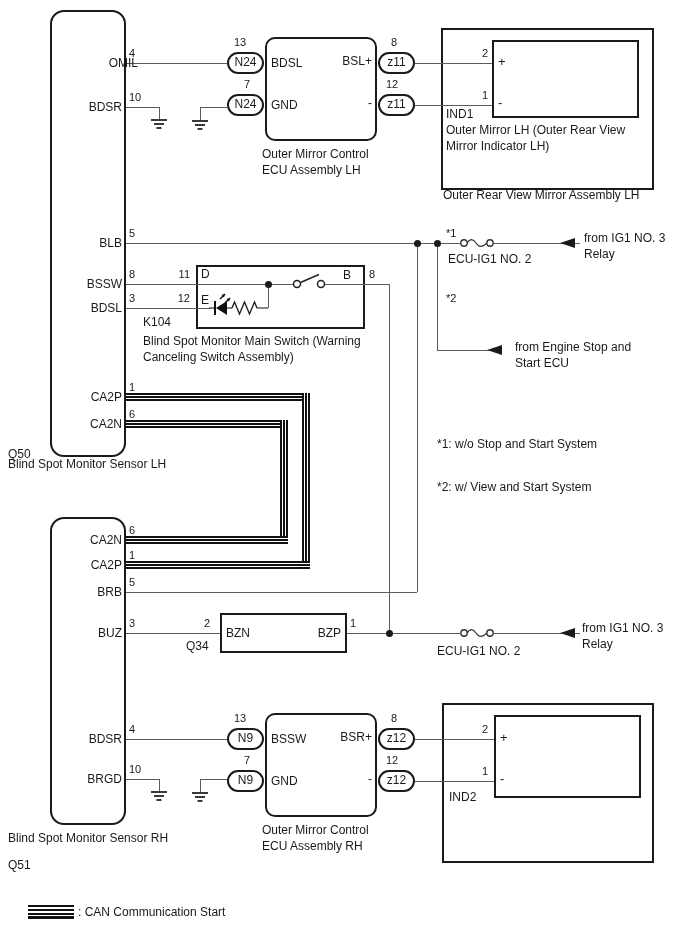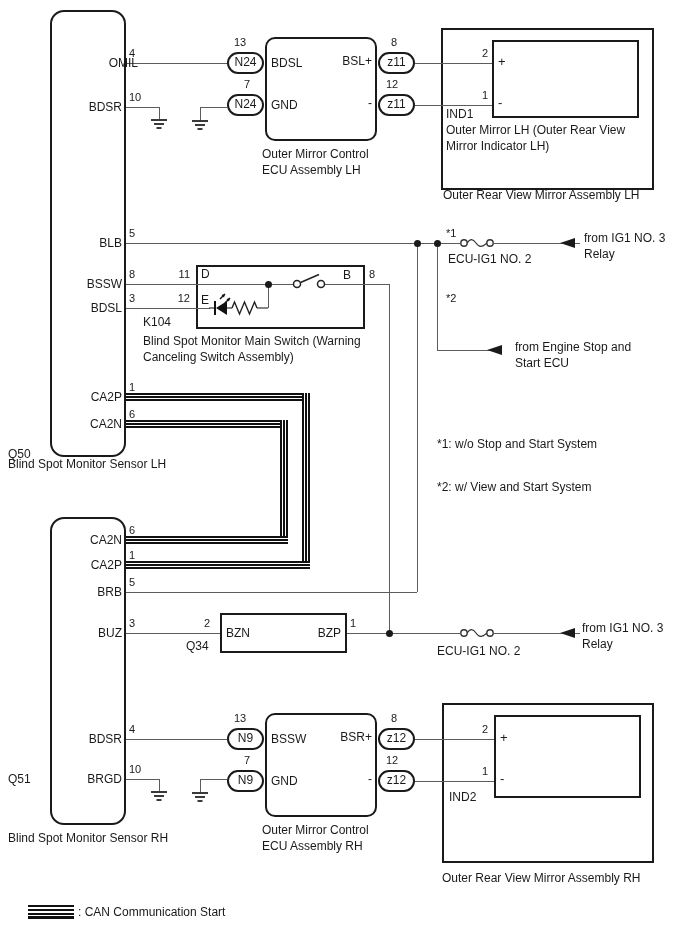--- a/index.html
+++ b/index.html
@@ -180,21 +180,21 @@
   <div class="lbl r" style="left:56px;top:558px;width:66px">CA2P</div>
   <div class="num" style="left:129px;top:549px">1</div>
   <div class="lbl r" style="left:56px;top:585px;width:66px">BRB</div>
   <div class="num" style="left:129px;top:576px">5</div>
   <div class="lbl r" style="left:56px;top:626px;width:66px">BUZ</div>
   <div class="num" style="left:129px;top:617px">3</div>
   <div class="lbl r" style="left:56px;top:732px;width:66px">BDSR</div>
   <div class="num" style="left:129px;top:723px">4</div>
   <div class="lbl r" style="left:56px;top:772px;width:66px">BRGD</div>
   <div class="num" style="left:129px;top:763px">10</div>
-  <div class="lbl" style="left:8px;top:772px">Q51</div>
+  <div class="lbl" style="left:8px;top:858px">Q51</div>
   <div class="lbl" style="left:8px;top:831px">Blind Spot Monitor Sensor RH</div>
 
   <div class="num" style="left:234px;top:36px">13</div>
   <div class="num" style="left:244px;top:78px">7</div>
   <div class="num" style="left:391px;top:36px">8</div>
   <div class="num" style="left:386px;top:78px">12</div>
   <div class="lbl" style="left:271px;top:56px">BDSL</div>
   <div class="lbl r" style="left:320px;top:54px;width:52px">BSL+</div>
   <div class="lbl" style="left:271px;top:98px">GND</div>
   <div class="lbl r" style="left:320px;top:96px;width:52px">-</div>
@@ -249,18 +249,17 @@
   <div class="lbl" style="left:271px;top:774px">GND</div>
   <div class="lbl r" style="left:320px;top:772px;width:52px">-</div>
   <div class="lbl pre" style="left:262px;top:822px">Outer Mirror Control
 ECU Assembly RH</div>
 
   <div class="num r" style="left:468px;top:723px;width:20px">2</div>
   <div class="num r" style="left:468px;top:765px;width:20px">1</div>
   <div class="lbl" style="left:500px;top:731px;font-size:13px">+</div>
   <div class="lbl" style="left:500px;top:772px;font-size:13px">-</div>
   <div class="lbl" style="left:449px;top:790px">IND2</div>
-  <div class="lbl" style="left:442px;top:871px">Outer Rear View Mirror Assembly RH</div>
 
   <div class="legend-sym" style="left:28px;top:905px;width:46px;height:14px"></div>
   <div class="lbl" style="left:78px;top:905px">: CAN Communication Start</div>
 
 </div>
 
 </body></html>

